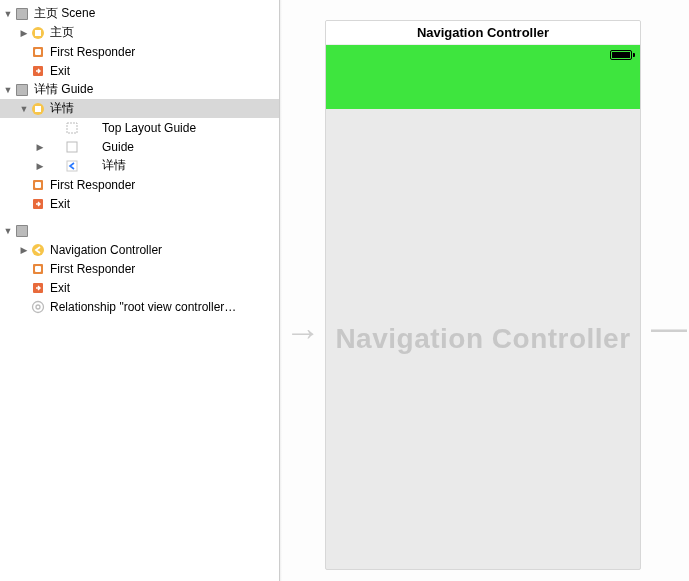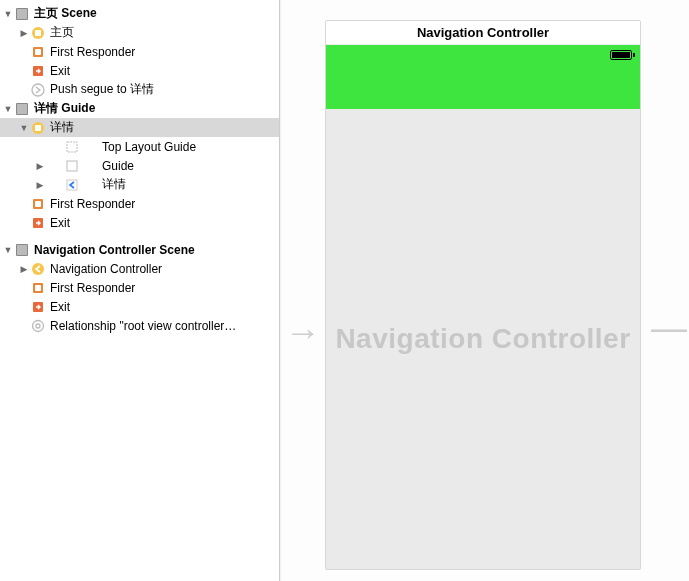--- a/index.html
+++ b/index.html
@@ -7,21 +7,21 @@
     .outline { position: absolute; left: 0; top: 0; width: 280px; height: 581px; border-right: 1px solid #ccc; background: #fff; padding-top: 4px; }
     .row { display: flex; align-items: center; height: 19px; padding-left: 2px; cursor: default; }
     .row.selected { background: #d8d8d8; }
     .triangle { width: 12px; display: inline-flex; justify-content: center; align-items: center; font-size: 9px; color: #6a6a6a; user-select: none; }
     .triangle.blank { visibility: hidden; }
     .indent1 { padding-left: 2px; }
     .indent2 { padding-left: 18px; }
     .indent3 { padding-left: 34px; gap: 18px; }
     .icon { width: 16px; height: 16px; display: inline-flex; align-items: center; justify-content: center; margin-right: 4px; flex-shrink:0;}
     .label { white-space: nowrap; overflow: hidden; text-overflow: ellipsis; }
-    .bold { font-weight: 700; }
+    .bold { font-weight: 400; }
 
     .canvas { position: absolute; left: 280px; top: 0; right: 0; bottom: 0; background: #fdfdfd; }
     .divider-shadow { position: absolute; left: 0; top: 0; width: 2px; height: 100%; background: linear-gradient(to right, rgba(0,0,0,0.06), transparent); }
 
     .simulator { position: absolute; left: 45px; top: 20px; width: 316px; height: 550px; background: #eaeaea; border: 1px solid #d7d7d7; border-radius: 2px; overflow: hidden; }
     .sim-title { height: 24px; background: #fff; display: flex; align-items: center; justify-content: center; font-weight: 600; font-size: 13px; border-bottom: 1px solid #eee; }
     .status-bar { height: 20px; background: #3ee53e; display: flex; align-items: center; justify-content: flex-end; padding: 0 8px; }
     .battery { width: 22px; height: 10px; border: 1.5px solid #000; border-radius: 2px; position: relative; }
     .battery:after { content:""; position:absolute; right:-4px; top:2px; width:2px; height:4px; background:#000; border-radius:0 1px 1px 0;}
     .battery-fill { position: absolute; left:1px; top:1px; bottom:1px; right:1px; background:#000; }
@@ -74,30 +74,20 @@
   <div class="row indent2">
     <span class="triangle blank">▶</span>
     <span class="icon">
         <svg width="14" height="14">
           <rect x="2" y="2" width="10" height="10" fill="#e86a3b" rx="1"></rect>
           <path d="M5 7 L9 7 M7 5 L9 7 L7 9" stroke="#fff" stroke-width="1.4" fill="none"></path>
         </svg>
       </span>
     <span class="label">Exit</span>
   </div>
-  <div class="row indent2">
-    <span class="triangle blank">▶</span>
-    <span class="icon">
-        <svg width="14" height="14">
-          <circle cx="7" cy="7" r="6" fill="none" stroke="#bbb" stroke-width="1.3"></circle>
-          <path d="M5 4 L9 7 L5 10" fill="none" stroke="#bbb" stroke-width="1.3"></path>
-        </svg>
-      </span>
-    <span class="label">Push segue to 详情</span>
-  </div>
 
   <div class="row indent1">
     <span class="triangle">▼</span>
     <span class="icon">
         <svg width="14" height="14">
           <rect x="1" y="1" width="12" height="12" fill="#888" rx="1"></rect>
           <rect x="2" y="2" width="10" height="10" fill="#bbb"></rect>
         </svg>
       </span>
     <span class="label bold">详情 Guide</span>
@@ -164,21 +154,20 @@
   <div style="height:8px;"></div>
 
   <div class="row indent1">
     <span class="triangle">▼</span>
     <span class="icon">
         <svg width="14" height="14">
           <rect x="1" y="1" width="12" height="12" fill="#888" rx="1"></rect>
           <rect x="2" y="2" width="10" height="10" fill="#bbb"></rect>
         </svg>
       </span>
-    <span class="label bold">Navigation Controller Scene</span>
   </div>
   <div class="row indent2">
     <span class="triangle">▶</span>
     <span class="icon">
         <svg width="14" height="14">
           <circle cx="7" cy="7" r="6" fill="#f7c54a"></circle>
           <path d="M9 4 L5 7 L9 10" fill="none" stroke="#fff" stroke-width="1.8"></path>
         </svg>
       </span>
     <span class="label">Navigation Controller</span>

